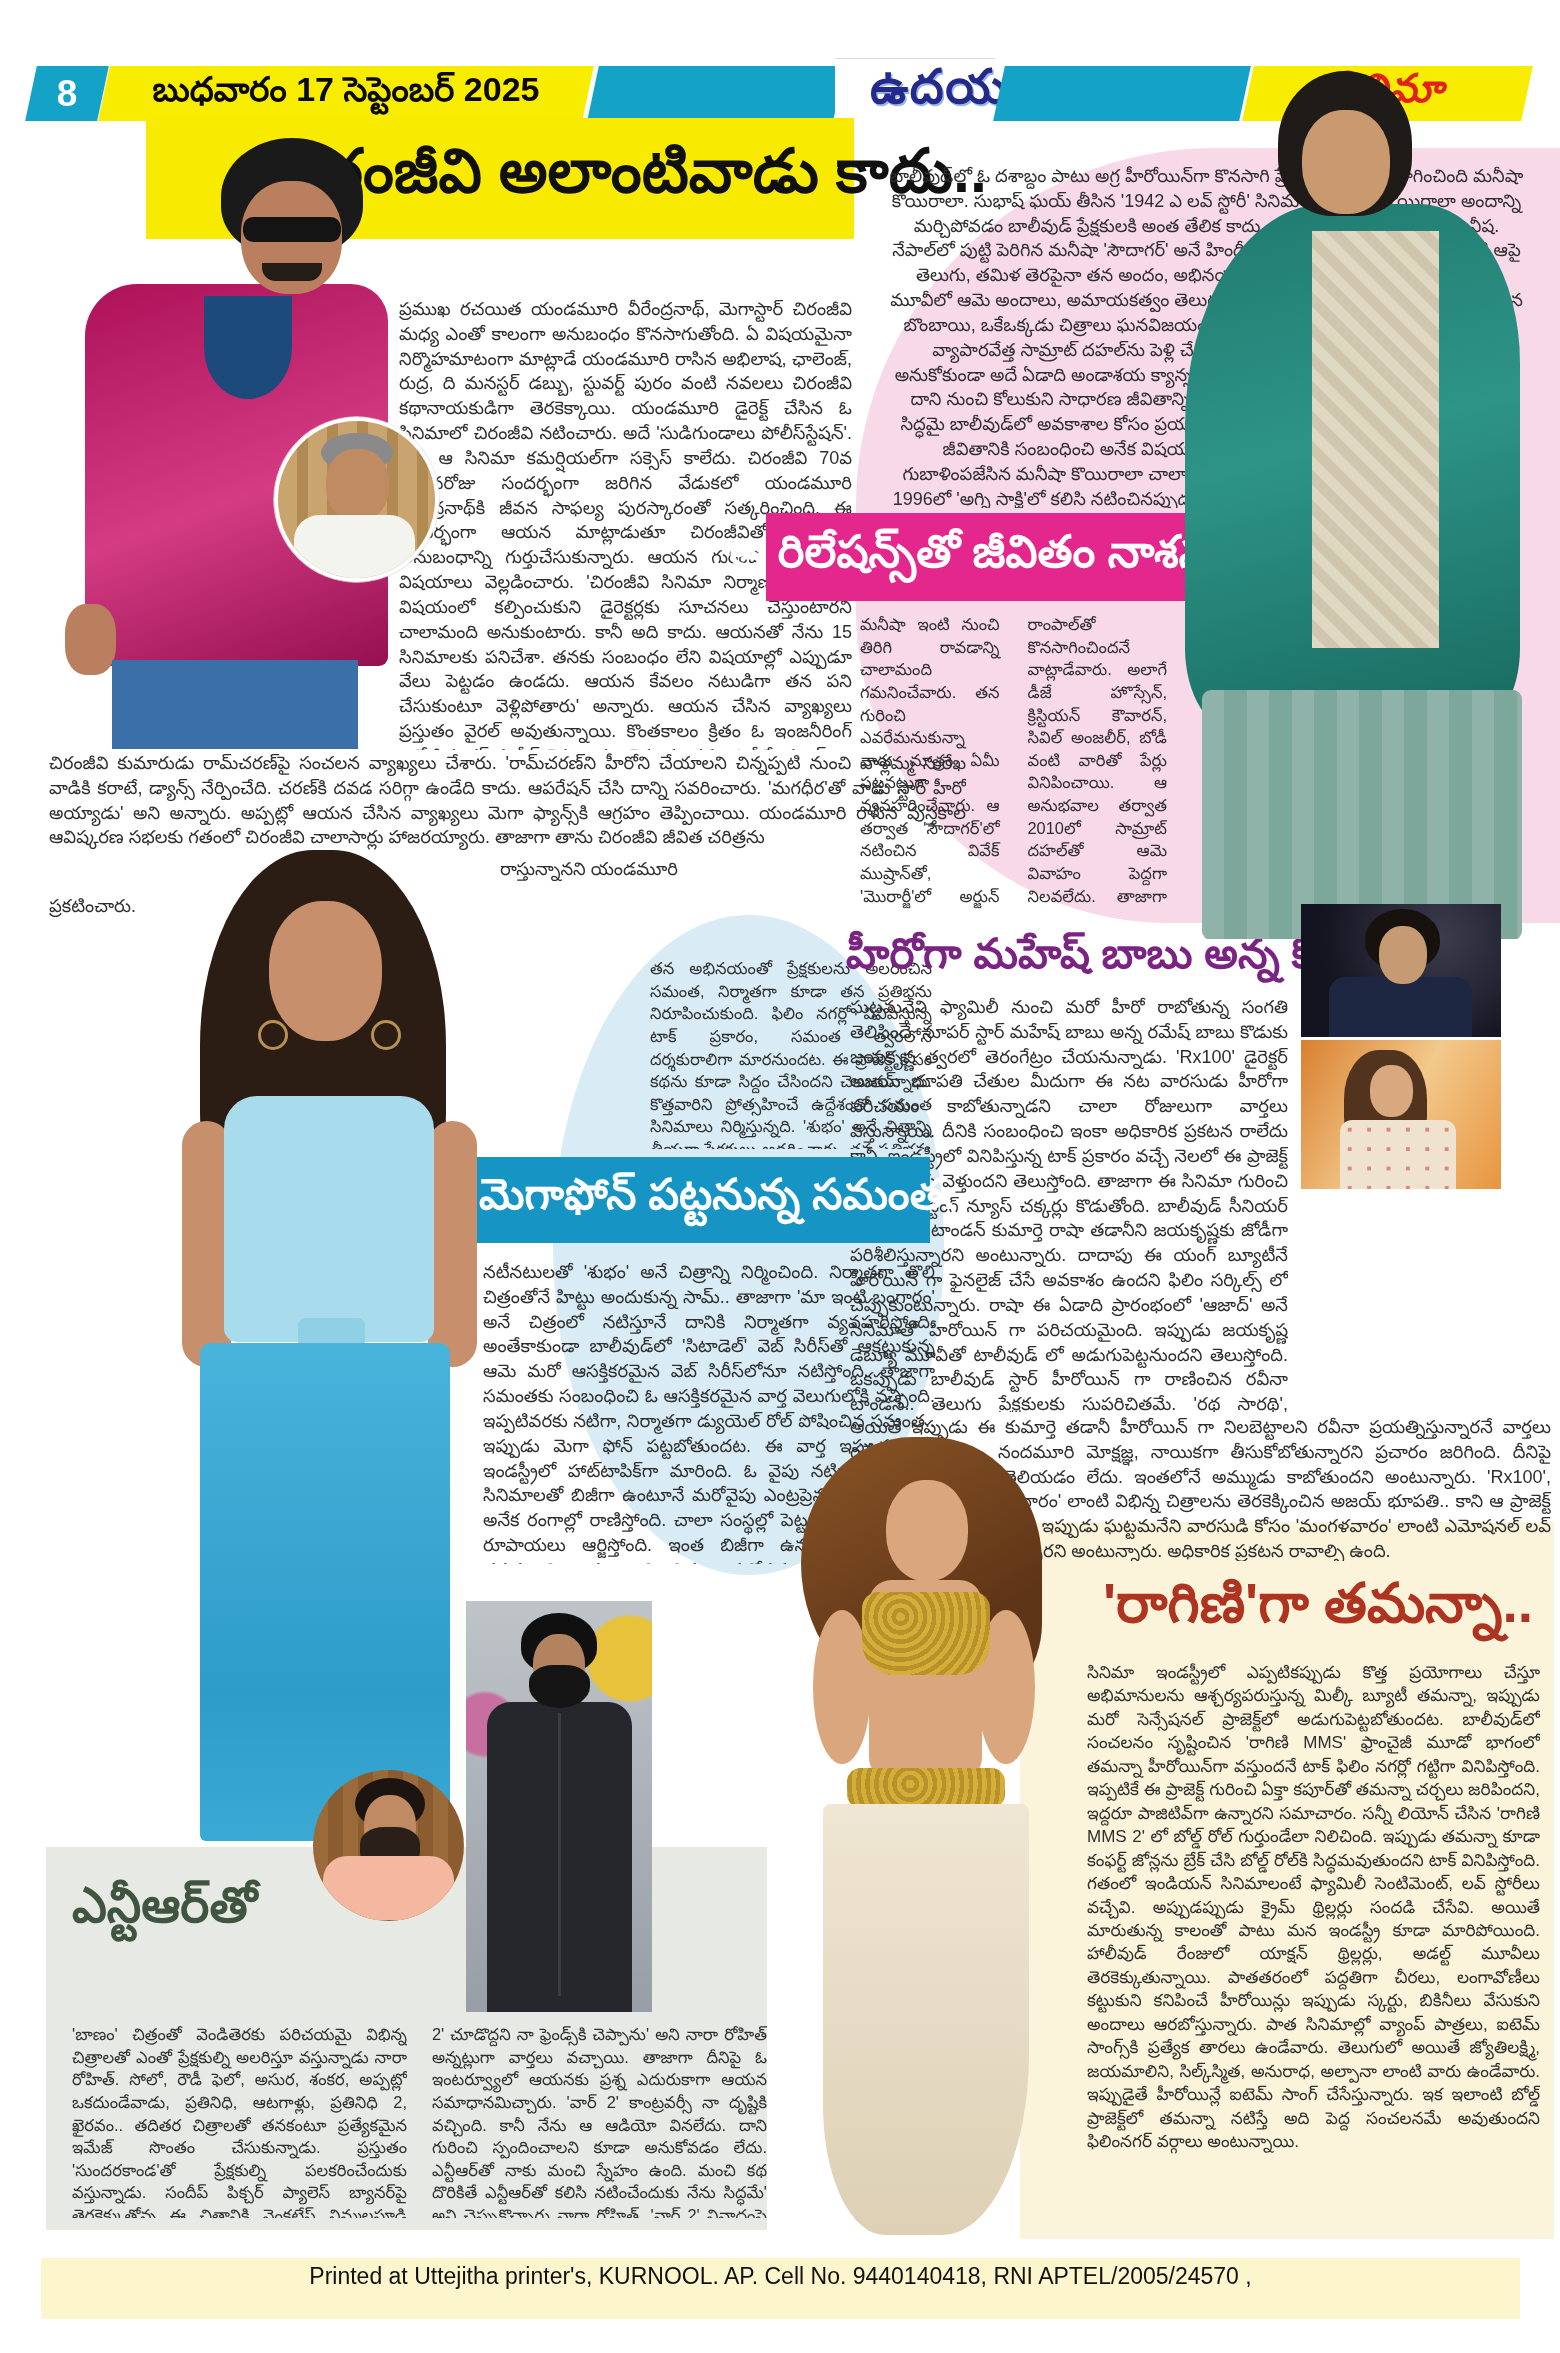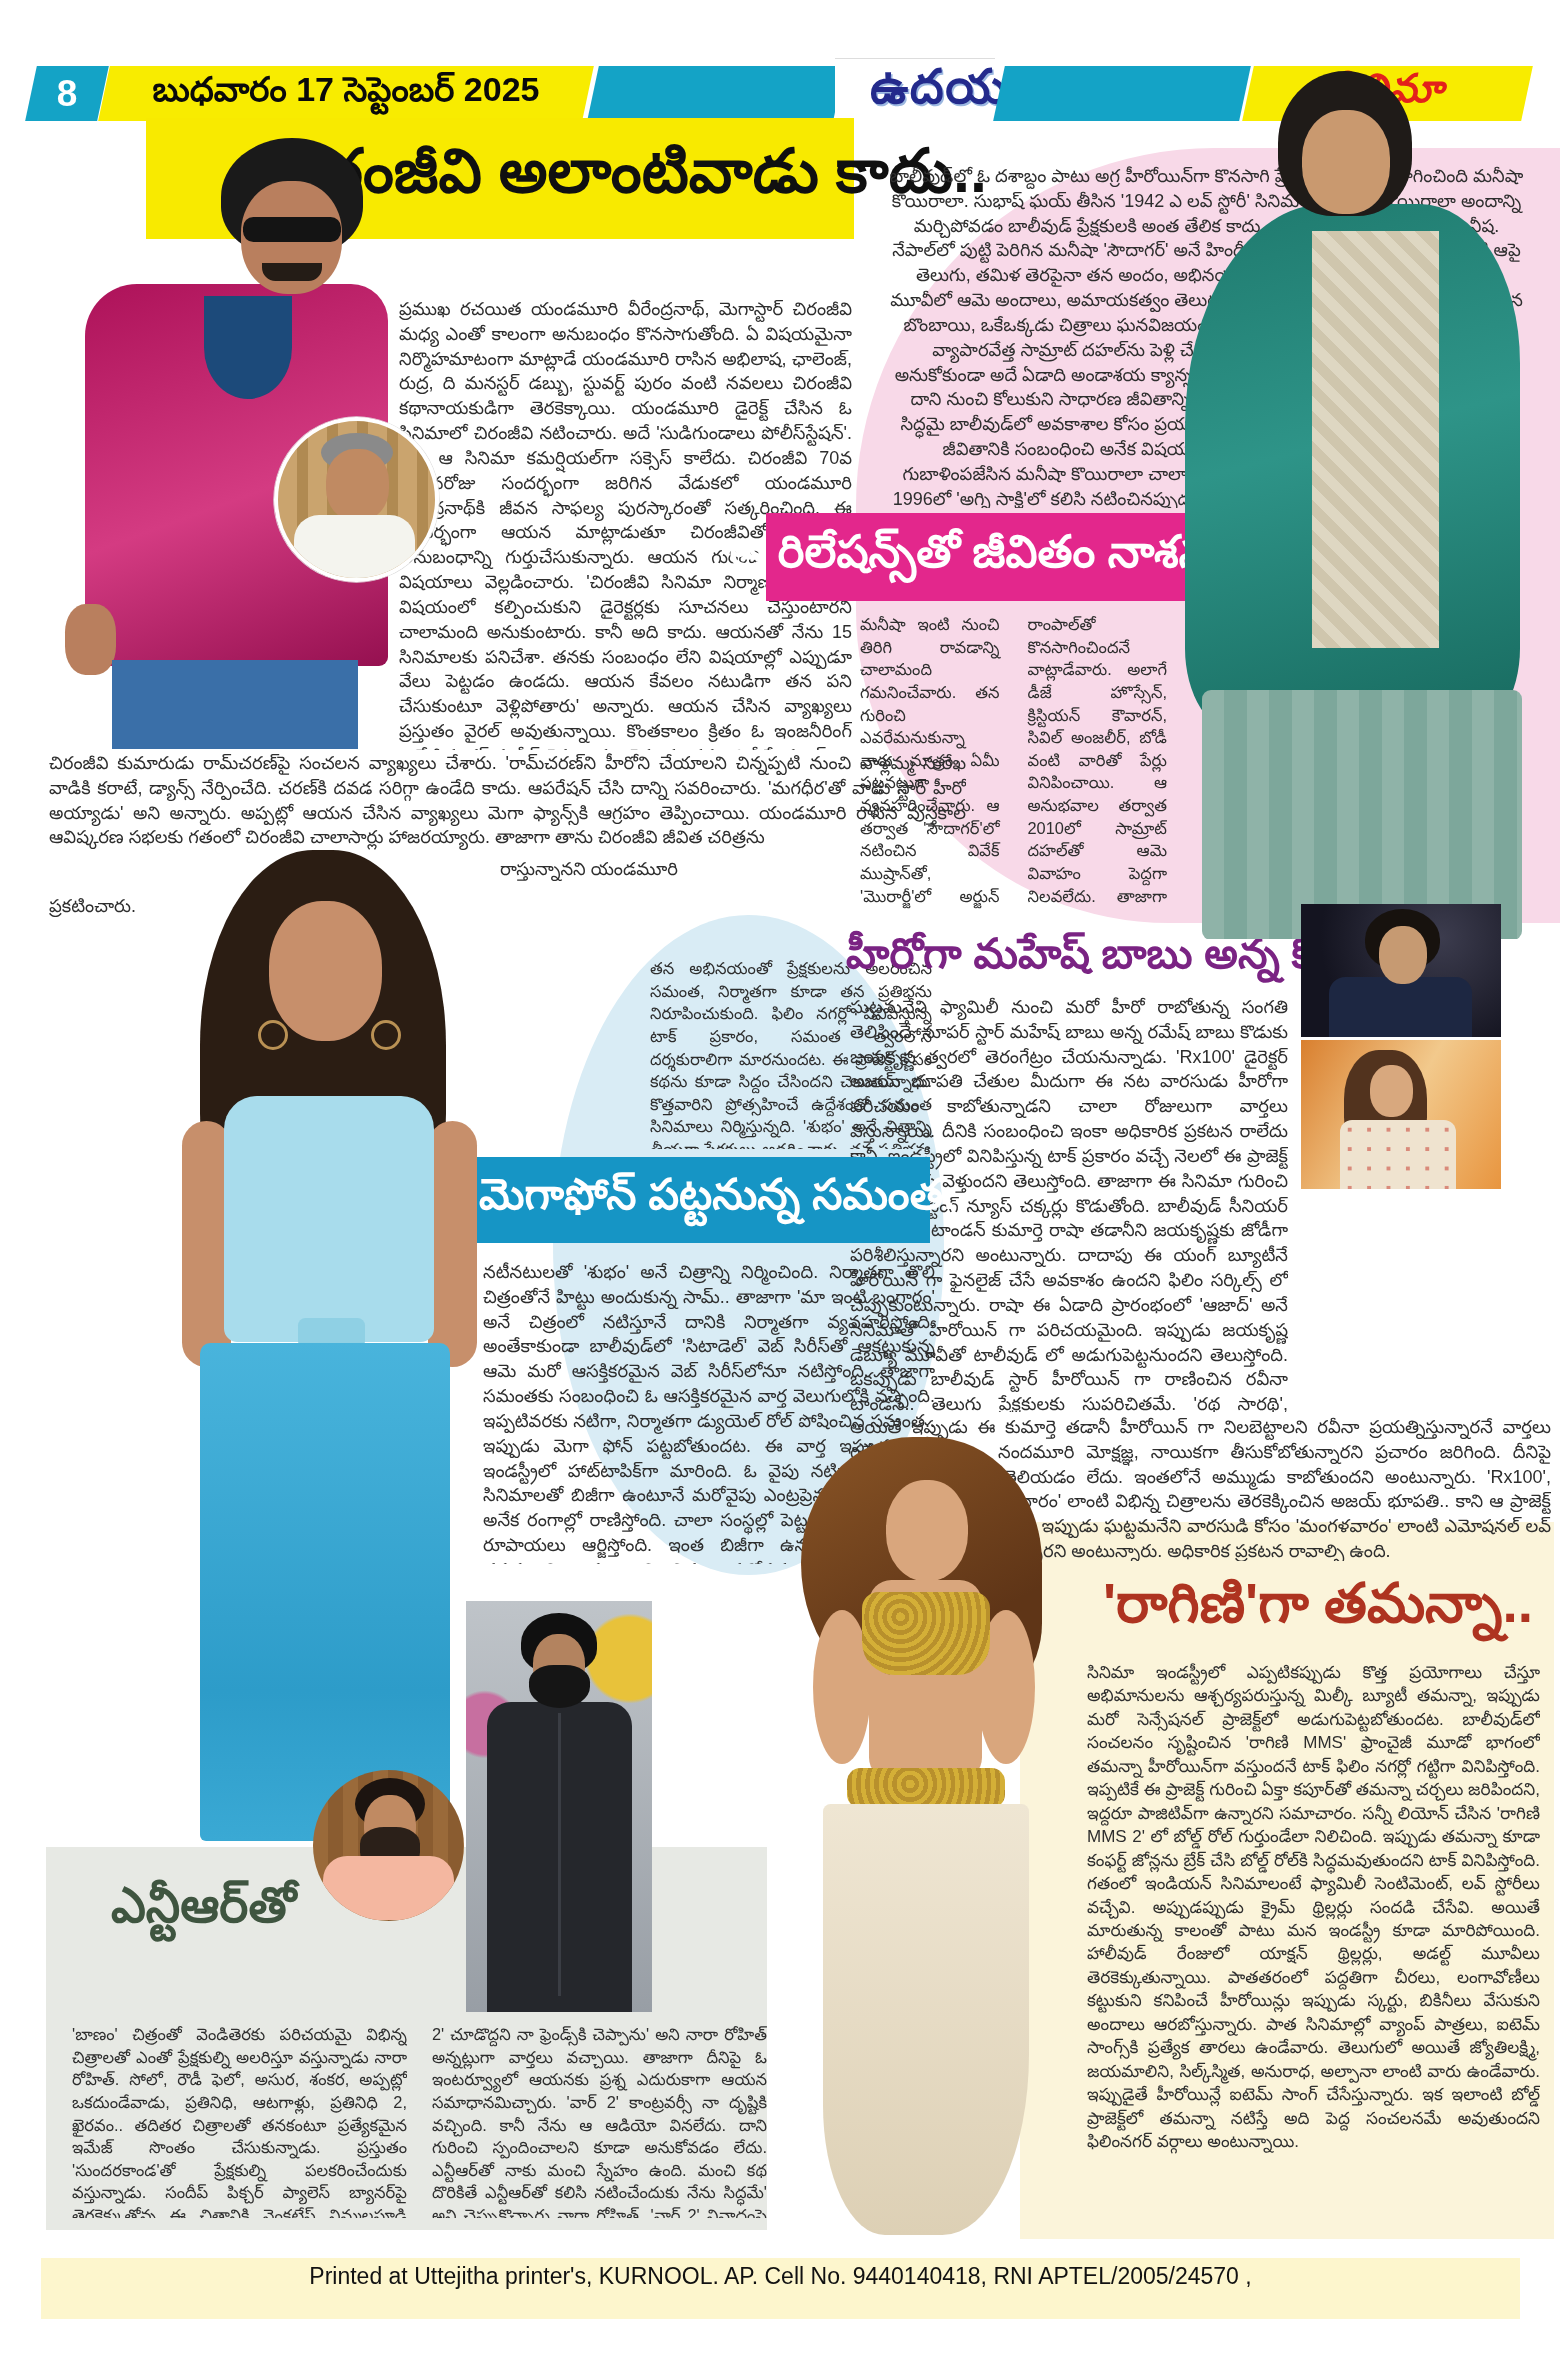--- a/index.html
+++ b/index.html
@@ -17,21 +17,21 @@
   .mast-small{font-size:8.2px;color:#888;text-align:center;}
   .section-label{display:flex;align-items:center;justify-content:center;height:100%;transform:skewX(12deg);font-size:40px;font-weight:bold;font-style:italic;color:#e3211b;}
   
   .hl-chiru{background:#f8ea00;display:flex;align-items:center;}
   .hl-chiru span{font-size:61px;font-weight:bold;color:#101010;padding-left:134px;white-space:nowrap;}
   .hl-manisha{background:#e3278c;display:flex;align-items:center;justify-content:center;}
   .hl-manisha span{font-size:45px;font-weight:bold;color:#ffffff;white-space:nowrap;}
   .hl-mahesh{font-size:42px;font-weight:bold;color:#7a2383;white-space:nowrap;}
   .hl-samantha{background:#1695c5;display:flex;align-items:center;}
   .hl-samantha span{font-size:43px;font-weight:bold;color:#ffffff;padding-left:112px;white-space:nowrap;}
-  .hl-ntr{font-size:49px;font-weight:bold;color:#3f5540;line-height:1.35;margin-left:39px;}
+  .hl-ntr{font-size:49px;font-weight:bold;color:#3f5540;line-height:1.35;}
   .hl-ragini{font-size:55px;font-weight:bold;color:#ae3320;white-space:nowrap;}
   
   .pink-blob{background:#f8d9e8;border-radius:358px 0 0 313px;}
   .blue-blob{background:#d9ecf5;border-radius:50%;}
   .gray-panel{background:#e7e9e4;}
   .cream-panel{background:#fbf4da;}
   .footer-band{background:#fdf6cd;text-align:center;}
   .footer-l1{font-size:15px;color:#111;padding-top:7.5px;}
   .footer-l2{font-size:23px;color:#111;padding-top:4.5px;}
   

